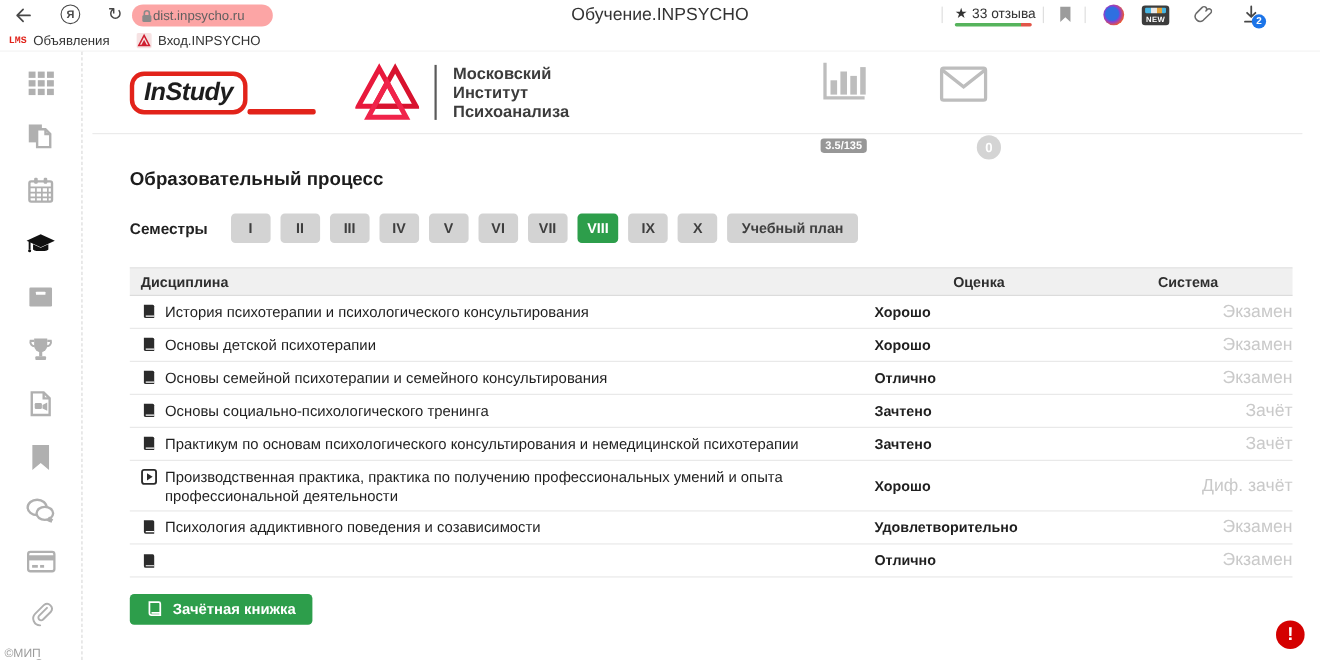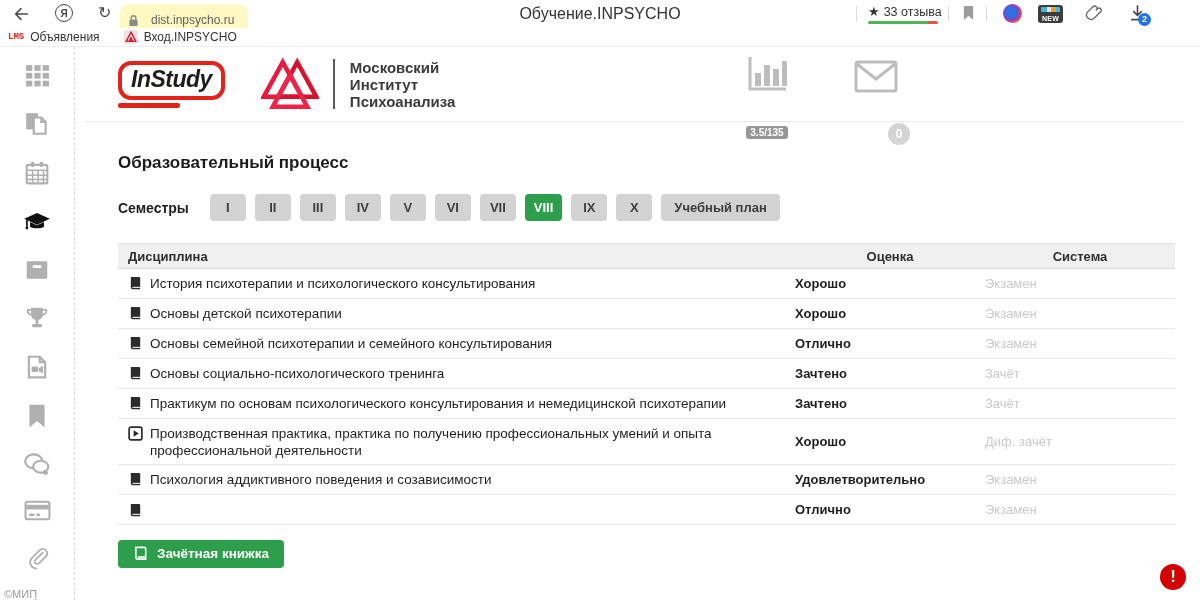--- a/index.html
+++ b/index.html
@@ -4,22 +4,22 @@
 <style>
   * { box-sizing: border-box; margin: 0; padding: 0; }
   html,body { width:1200px; height:600px; }
   body {
     font-family: "Liberation Sans", sans-serif;
     background:#fff; color:#222; overflow:hidden; position:relative;
   }
   
   .topbar { position:absolute; top:0; left:0; width:1200px; height:28px; background:#fff; }
   .tb-abs { position:absolute; display:flex; align-items:center; }
-  .addr-pill { left:120px; top:4px; width:128px; height:20px; background:#fef9c3; border-radius:10px;
-               display:flex; align-items:center; gap:12px; padding:16px 8px; }
+  .addr-pill { left:120px; top:4px; width:128px; height:20px; background:#fca5a5; border-radius:10px;
+               display:flex; align-items:center; gap:0; padding:4px 8px; }
   .addr-text { font-size:12px; color:#5f5f5f; white-space:nowrap; }
   .page-title { position:absolute; left:0; right:0; top:5px; text-align:center; font-size:16px; color:#333; pointer-events:none; }
   .vsep { position:absolute; top:6px; width:1px; height:15px; background:#dcdcdc; }
   .reviews { left:868px; top:4px; gap:4px; font-size:12.5px; color:#333; }
   .reviews-bar { position:absolute; left:868px; top:21px; width:70px; height:3px; border-radius:2px;
                  background:linear-gradient(90deg,#56b35c 0 86%,#e25548 86% 100%); }
   .ext-circle { position:absolute; left:1003px; top:4px; width:19px; height:19px; border-radius:50%;
                 background:radial-gradient(circle at 42% 45%, #2f6fe0 0 38%, #8a3fd0 48%, #f0592f 72%, #f6a23a 100%); }
   .new-ico { position:absolute; left:1038px; top:5px; width:25px; height:18px; background:#3c3c3c; border-radius:3px;
              display:flex; align-items:flex-end; justify-content:center; overflow:hidden; }
@@ -37,21 +37,21 @@
   .bm-item { display:flex; align-items:center; gap:6px; font-size:12px; color:#333; }
   .lms-glyph { color:#e0231a; font-weight:bold; font-size:9px; font-family:"Liberation Mono", monospace; }
   
   .sidebar { position:absolute; top:47px; left:0; width:75px; height:553px; border-right:1px dashed #d8d8d8;
              display:flex; flex-direction:column; align-items:center; padding-top:16px; gap:23px; background:#fff; }
   .side-item { width:30px; height:27px; display:flex; align-items:center; justify-content:center; }
   .copyright { position:absolute; left:4px; bottom:0px; font-size:11px; color:#9a9a9a; }
   
   .content { position:absolute; left:76px; top:47px; width:1124px; height:553px; background:#fff; }
   .chead { height:75px; margin:0 16px 0 8px; border-bottom:1px solid #e9e9e9; display:flex; align-items:center; position:relative; }
-  .instudy { margin-left:34px; display:flex; flex-direction:column; align-items:flex-start; }
+  .instudy { margin-left:34px; display:flex; flex-direction:row; align-items:flex-end; }
   .instudy-box { border:4px solid #e2231a; border-radius:13px; padding:1px 9px 3px; font-weight:800; font-style:italic;
                  font-size:23px; color:#1d1d1d; letter-spacing:-0.5px; }
   .instudy-stand { width:62px; height:5px; background:#e2231a; border-radius:2px; margin-top:3px; }
   .mip-logo { margin-left:36px; }
   .chead-div { width:2px; height:50px; background:#5a5a5a; margin:0 15px 0 14px; }
   .institute { font-weight:bold; font-size:15px; color:#3c3c3c; line-height:17px; }
   .chead-icons { position:absolute; left:660px; top:8px; display:flex; gap:64px; }
   .stat-block { display:flex; flex-direction:column; align-items:center;gap:32px; }
   .stat-badge { margin-top:1px; background:#979797; color:#fff; font-weight:bold; font-size:10px;
                 padding:1px 4px; border-radius:3px; }
@@ -72,21 +72,21 @@
   .thead { display:flex; align-items:center; height:26px; background:#f0f0f0;
            border-top:1px solid #e2e2e2; border-bottom:1px solid #dadada; font-weight:bold; font-size:13px; color:#2e2e2e; }
   .c-disc { flex:1; padding-left:10px; }
   .c-grade { width:190px; text-align:center; }
   .c-sys { width:190px; text-align:center; }
   .trow { display:flex; align-items:center; min-height:30px; border-bottom:1px solid #e7e7e7;
           font-size:13.5px; color:#1f1f1f; padding:3px 0; cursor:pointer; }
   .disc-cell { flex:1; padding-left:10px; display:flex; align-items:center; gap:7px; line-height:17px; }
   .disc-cell .ric { flex:0 0 auto; align-self:flex-start; margin-top:1px; }
   .grade-cell { width:190px; text-align:left; font-weight:bold; font-size:13px; color:#1f1f1f; }
-  .sys-cell { width:190px; text-align:left; font-size:13px; color:#c9c9c9; }
+  .sys-cell { width:190px; text-align:right; font-size:16px; color:#c9c9c9; }
   
   .foot-row { margin-top:15px; display:flex; align-items:center; }
   .gradebook-btn { display:inline-flex; align-items:center; gap:8px; background:#2d9e4b; border:none; border-radius:4px;
                    color:#fff; font-family:inherit; font-weight:bold; font-size:13.5px; padding:6px 15px 7px; cursor:pointer; }
   .error-badge { position:absolute; right:14px; bottom:10px; width:26px; height:26px; border-radius:50%;
                  background:#d40000; color:#fff; font-weight:bold; font-size:17px; text-align:center; line-height:25px; cursor:pointer; }
 </style>
 </head>
 <body>
 

